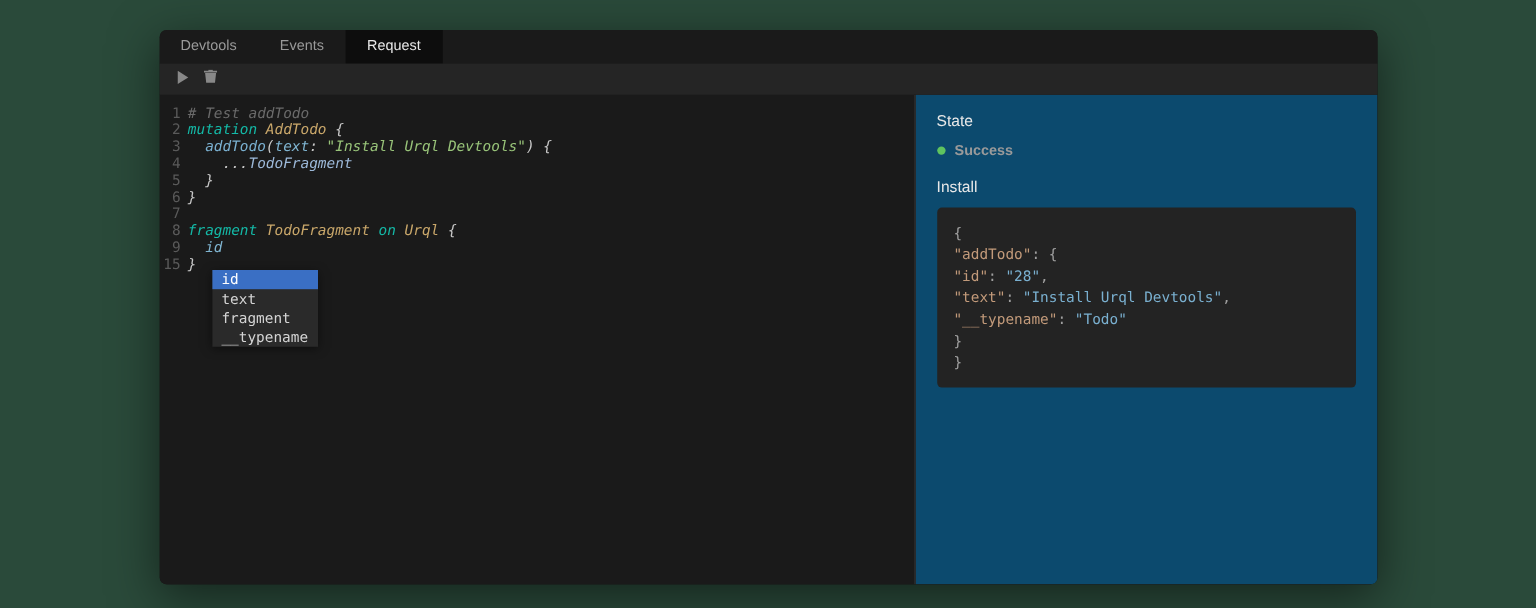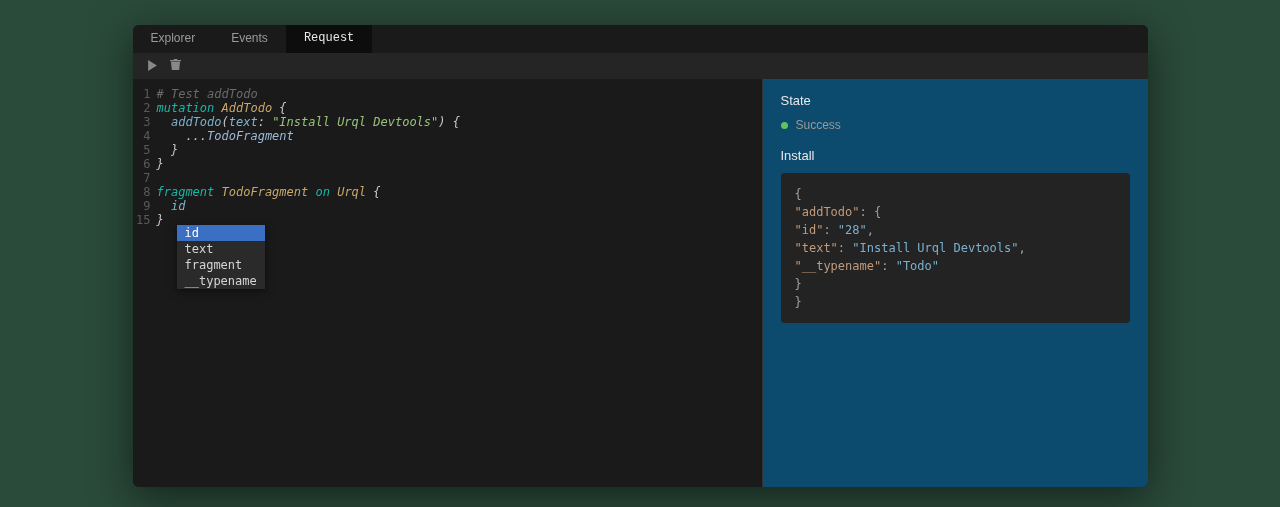--- a/index.html
+++ b/index.html
@@ -30,21 +30,20 @@
     }
     .tab {
       padding: 6px 18px;
       font-size: 12px;
       color: #9a9a9a;
       cursor: pointer;
     }
     .tab.active {
       background: #0d0d0d;
       color: #e8e8e8;
-      font-family: Liberation Mono, monospace;
     }
     .toolbar {
       display: flex;
       align-items: center;
       gap: 12px;
       padding: 5px 14px;
       background: #252525;
       height: 26px;
     }
     .toolbar svg {
@@ -122,20 +121,21 @@
     .section-title {
       color: #e8e8e8;
       font-size: 13px;
       margin-bottom: 10px;
     }
     .state-row {
       display: flex;
       align-items: center;
       gap: 8px;
       margin-bottom: 16px;
+      font-weight: bold;
     }
     .state-dot {
       width: 7px;
       height: 7px;
       border-radius: 50%;
       background: #5fc35f;
     }
     .state-text {
       color: #9a9a9a;
       font-size: 12px;
@@ -151,21 +151,21 @@
     }
     .json-key { color: #c29a7a; }
     .json-str { color: #7ab0d0; }
     .json-punct { color: #a0a0a0; }
   </style>
 </head>
 <body>
 
 <div class="window">
   <div class="tabs">
-    <div class="tab">Explorer</div>
+    <div class="tab">Devtools</div>
     <div class="tab">Events</div>
     <div class="tab active">Request</div>
   </div>
   <div class="toolbar">
     <span>
       <svg width="11" height="11" viewBox="0 0 10 10">
           <path d="M1 0 L9 5 L1 10 Z"></path>
         </svg>
     </span>
     <span>

